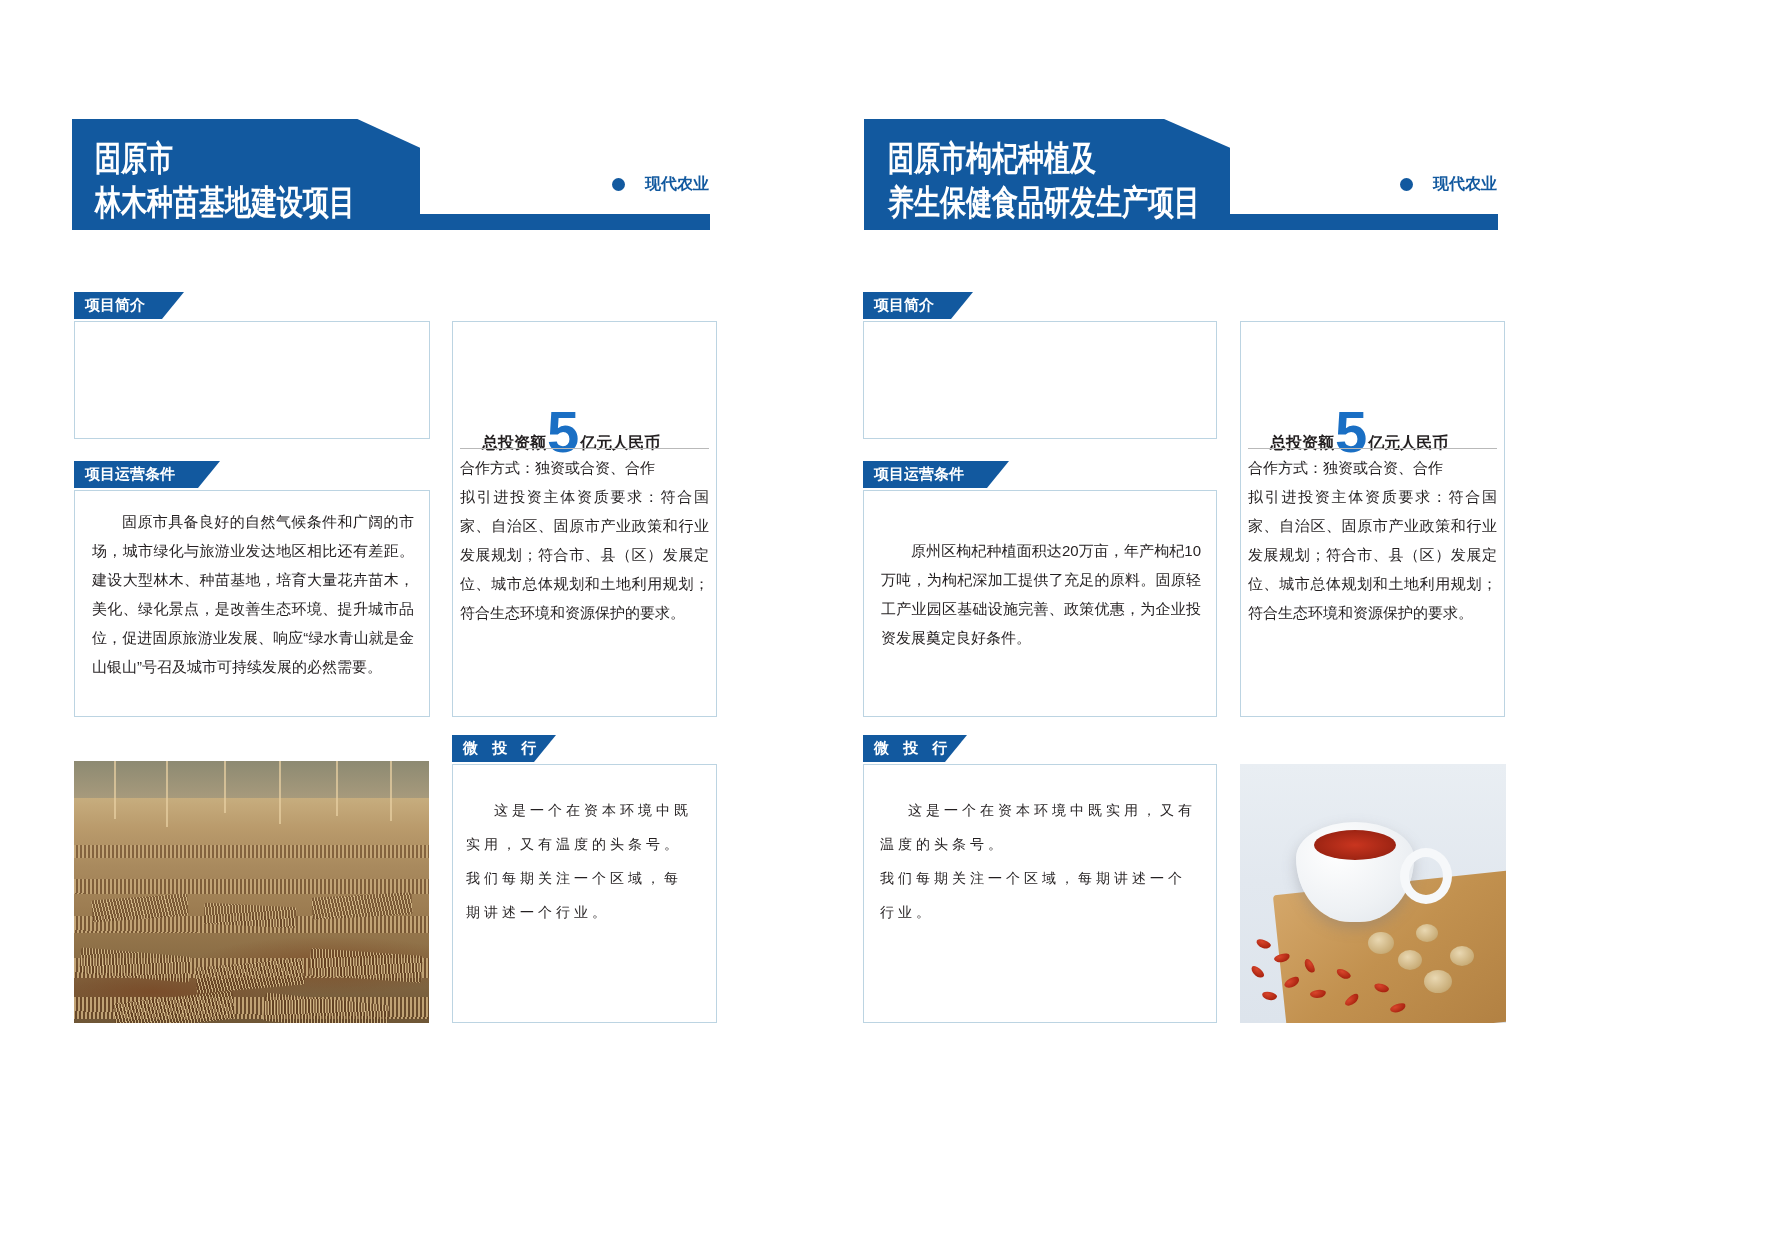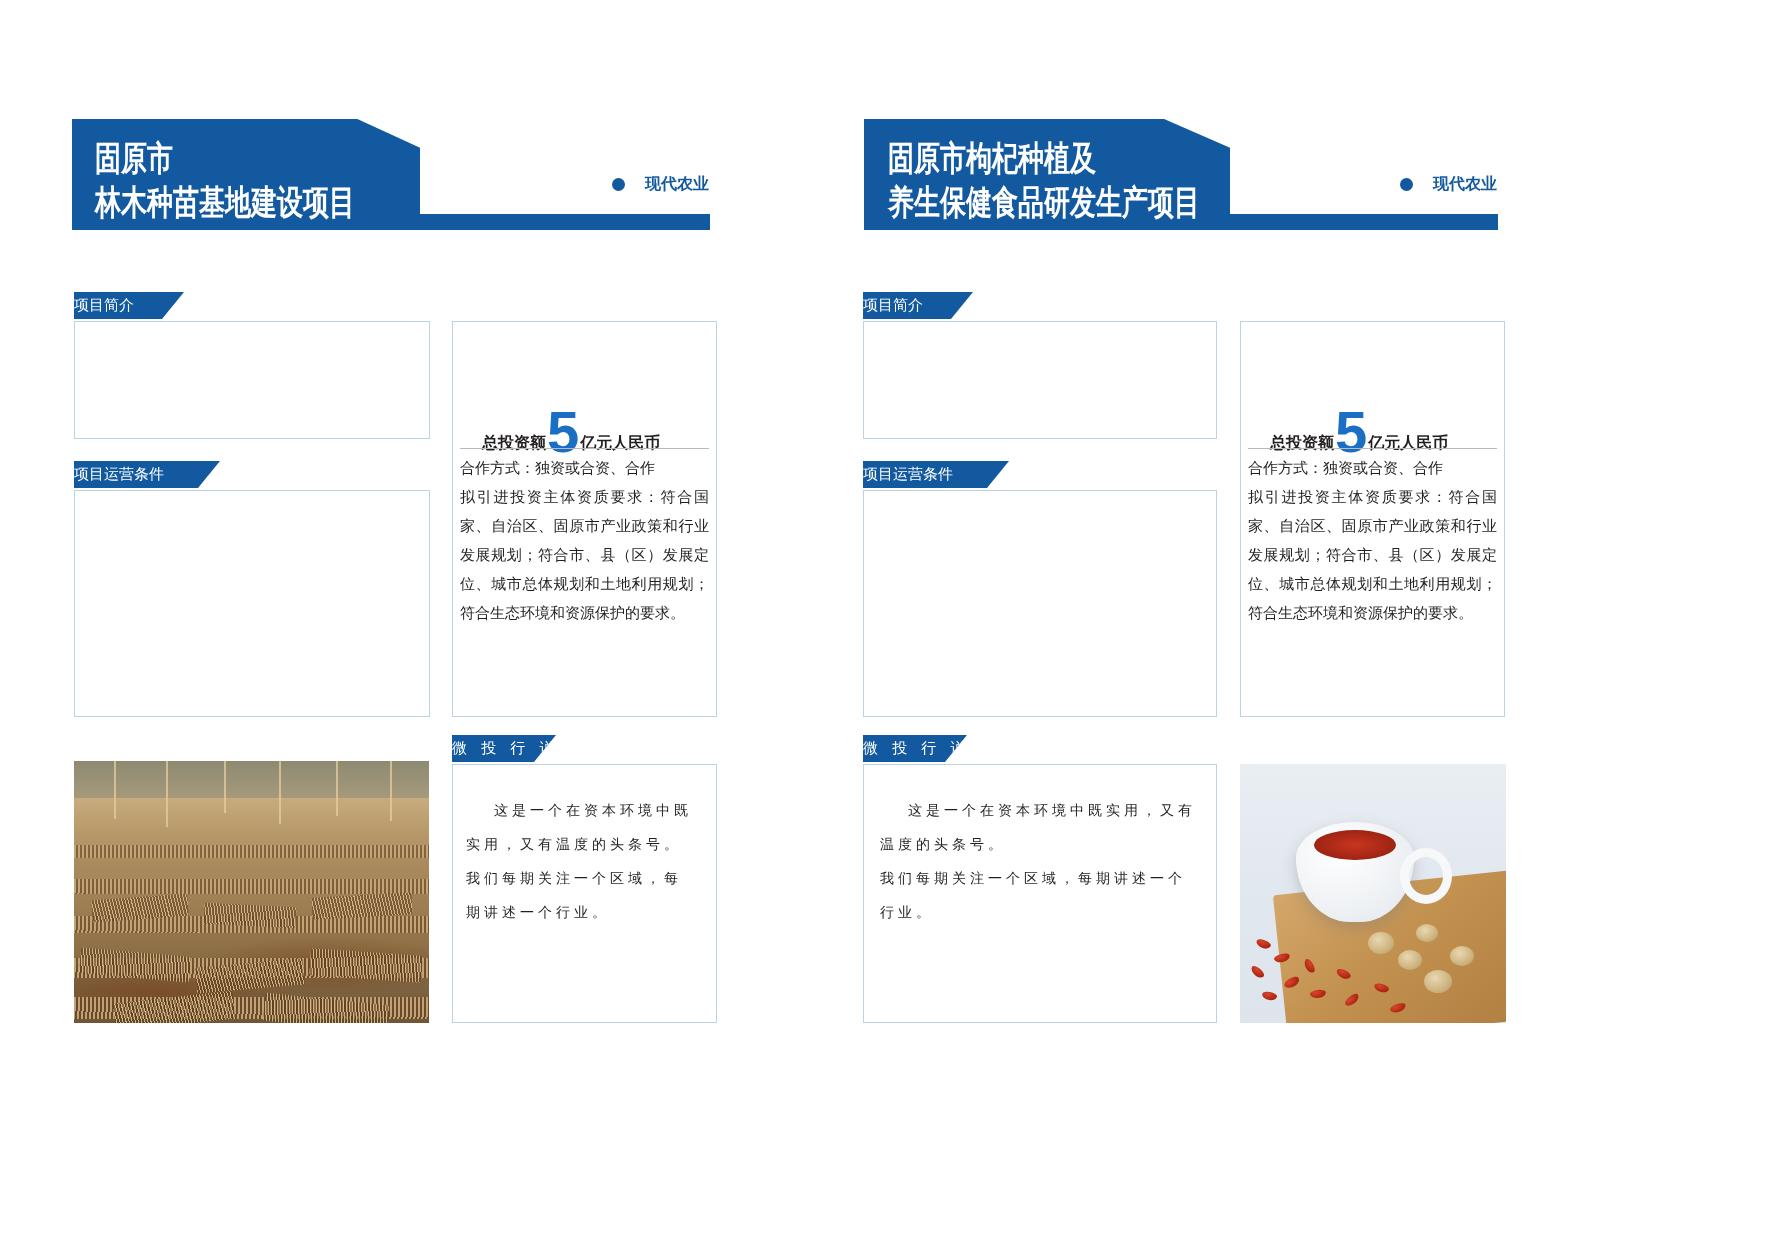--- a/index.html
+++ b/index.html
@@ -48,22 +48,23 @@
     background:#12599f;display:inline-block;flex:none;
   }
 
   
   .tag{
     position:absolute;
     height:27px;
     background:#12599f;
     color:#fff;
     font-size:15px;
-    font-weight:normal;
+    font-weight:bold;
     display:flex;align-items:center;
+    padding-left:11px;
     box-sizing:border-box;
     clip-path:polygon(0 0, 100% 0, calc(100% - 22px) 100%, 0 100%);
     white-space:nowrap;
   }
   .tag.spaced{letter-spacing:5px;}
 
   
   .box{
     position:absolute;
     border:1px solid #bcd4e2;
@@ -211,20 +212,21 @@
       <span class="dot"></span>
       <span>现代农业</span>
     </div>
   </div>
 
   <div class="tag" style="left:74px;top:291px;width:110px;">项目简介</div>
   <div class="box" style="left:74px;top:320px;width:356px;height:118px;"></div>
 
   <div class="tag" style="left:74px;top:460px;width:146px;">项目运营条件</div>
   <div class="box" style="left:74px;top:489px;width:356px;height:227px;"></div>
+  <div class="box-text indent" style="left:92px;top:506px;width:322px;">固原市具备良好的自然气候条件和广阔的市场，城市绿化与旅游业发达地区相比还有差距。建设大型林木、种苗基地，培育大量花卉苗木，美化、绿化景点，是改善生态环境、提升城市品位，促进固原旅游业发展、响应“绿水青山就是金山银山”号召及城市可持续发展的必然需要。</div>
 
   <div class="box" style="left:452px;top:320px;width:265px;height:396px;"></div>
   <div class="inv-amount" style="left:482px;top:398px;">
     <span>总投资额</span>
     <span class="inv-num">5</span>
     <span>亿元人民币</span>
   </div>
   <div class="inv-rule" style="left:460px;top:447px;width:249px;"></div>
   <div class="inv-body" style="left:460px;top:452px;width:249px;">合作方式：独资或合资、合作
 拟引进投资主体资质要求：符合国家、自治区、固原市产业政策和行业发展规划；符合市、县（区）发展定位、城市总体规划和土地利用规划；符合生态环境和资源保护的要求。</div>
@@ -269,20 +271,21 @@
       <span class="dot"></span>
       <span>现代农业</span>
     </div>
   </div>
 
   <div class="tag" style="left:-25px;top:291px;width:110px;">项目简介</div>
   <div class="box" style="left:-25px;top:320px;width:354px;height:118px;"></div>
 
   <div class="tag" style="left:-25px;top:460px;width:146px;">项目运营条件</div>
   <div class="box" style="left:-25px;top:489px;width:354px;height:227px;"></div>
+  <div class="box-text indent" style="left:-7px;top:535px;width:320px;">原州区枸杞种植面积达20万亩，年产枸杞10万吨，为枸杞深加工提供了充足的原料。固原轻工产业园区基础设施完善、政策优惠，为企业投资发展奠定良好条件。</div>
 
   <div class="box" style="left:352px;top:320px;width:265px;height:396px;"></div>
   <div class="inv-amount" style="left:382px;top:398px;">
     <span>总投资额</span>
     <span class="inv-num">5</span>
     <span>亿元人民币</span>
   </div>
   <div class="inv-rule" style="left:360px;top:447px;width:249px;"></div>
   <div class="inv-body" style="left:360px;top:452px;width:249px;">合作方式：独资或合资、合作
 拟引进投资主体资质要求：符合国家、自治区、固原市产业政策和行业发展规划；符合市、县（区）发展定位、城市总体规划和土地利用规划；符合生态环境和资源保护的要求。</div>

